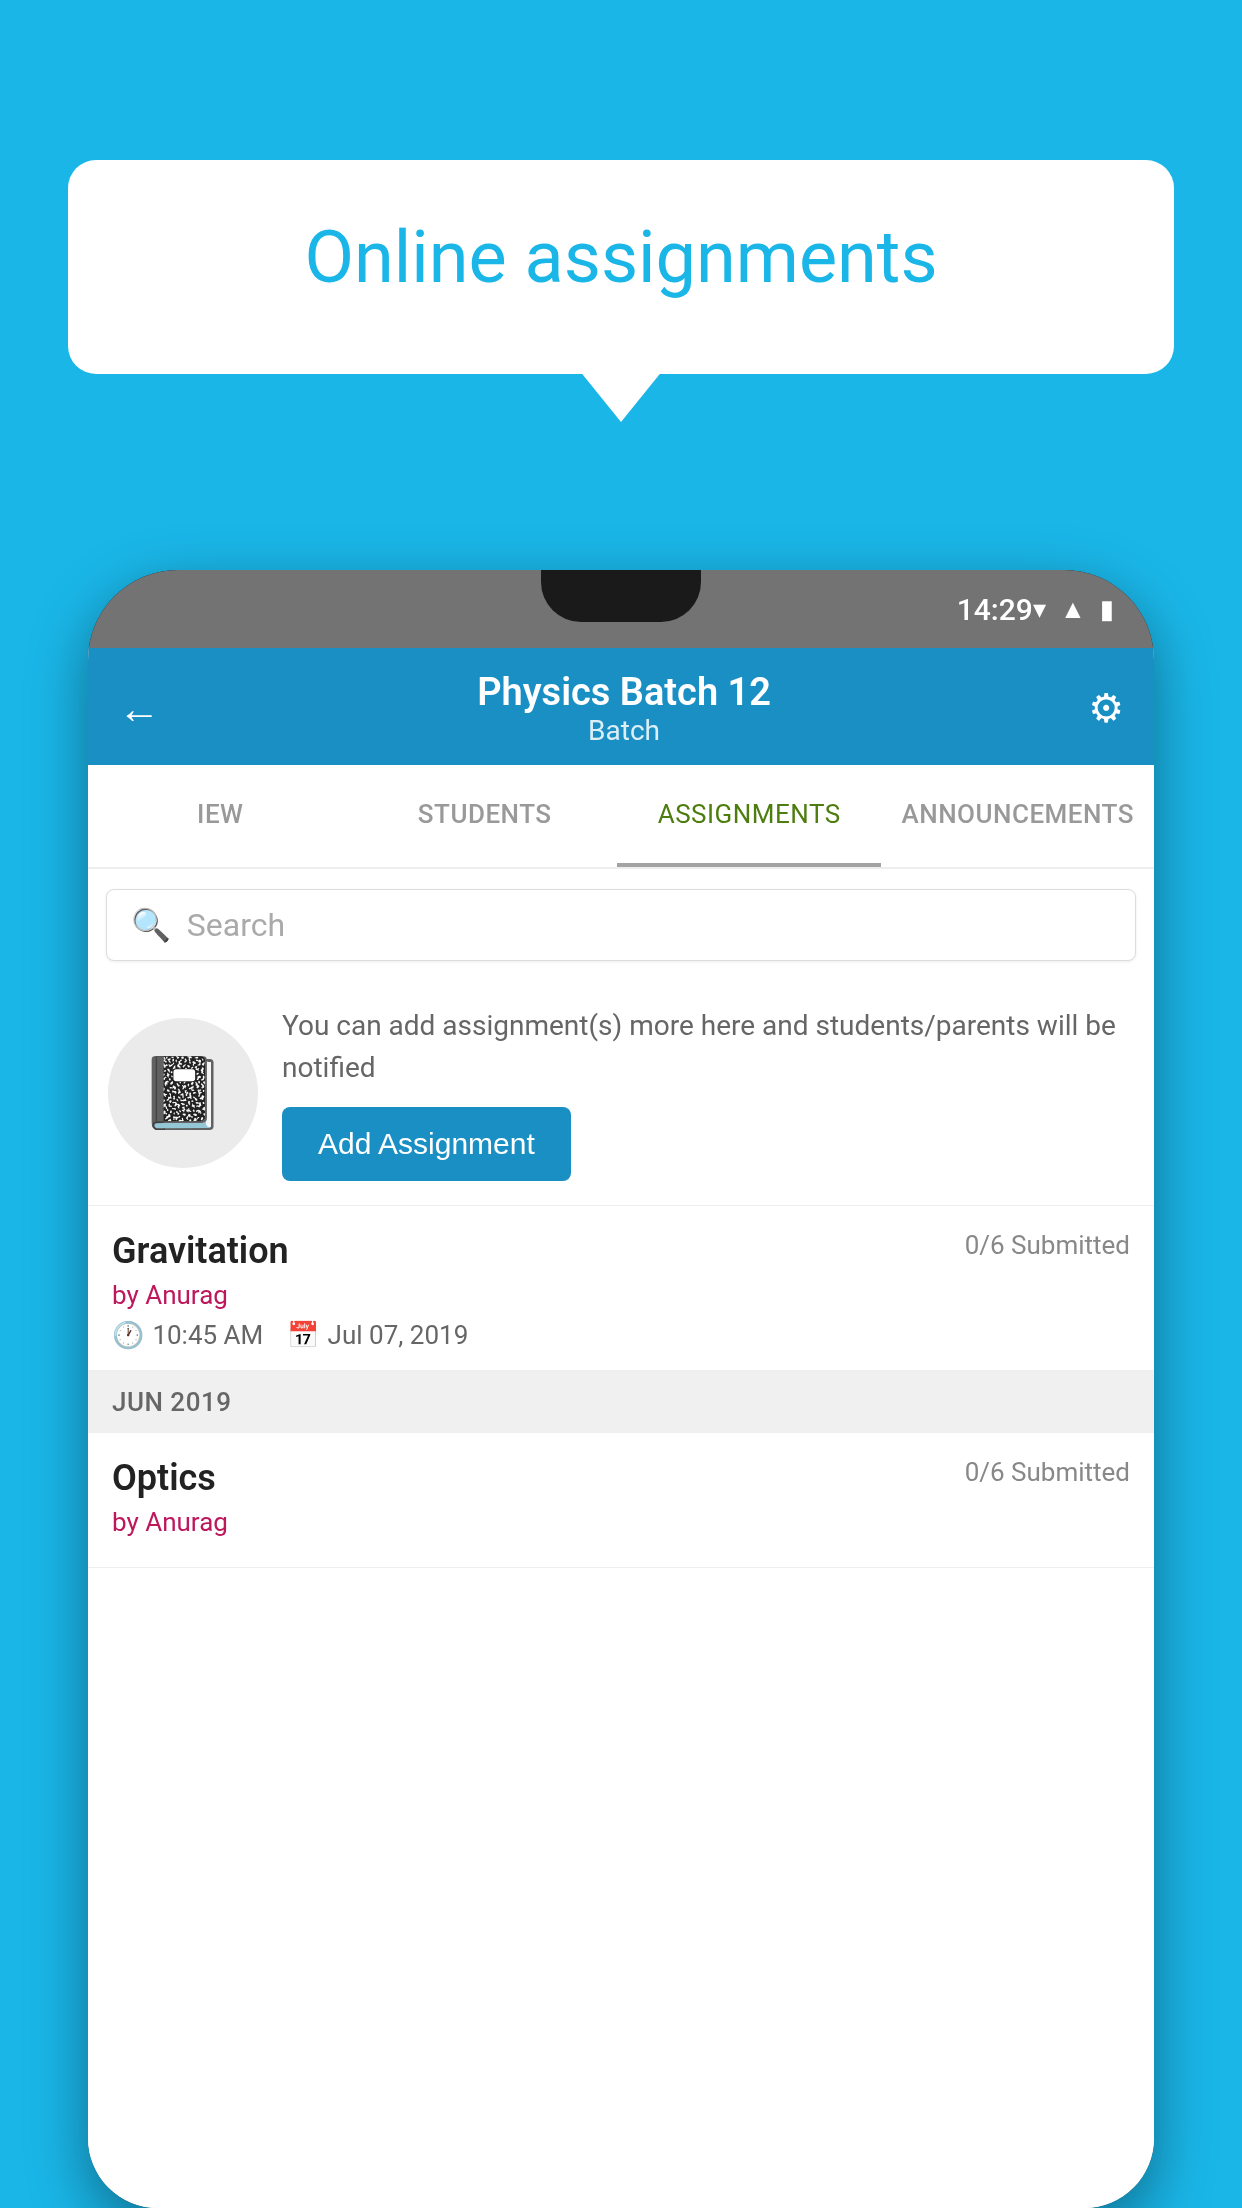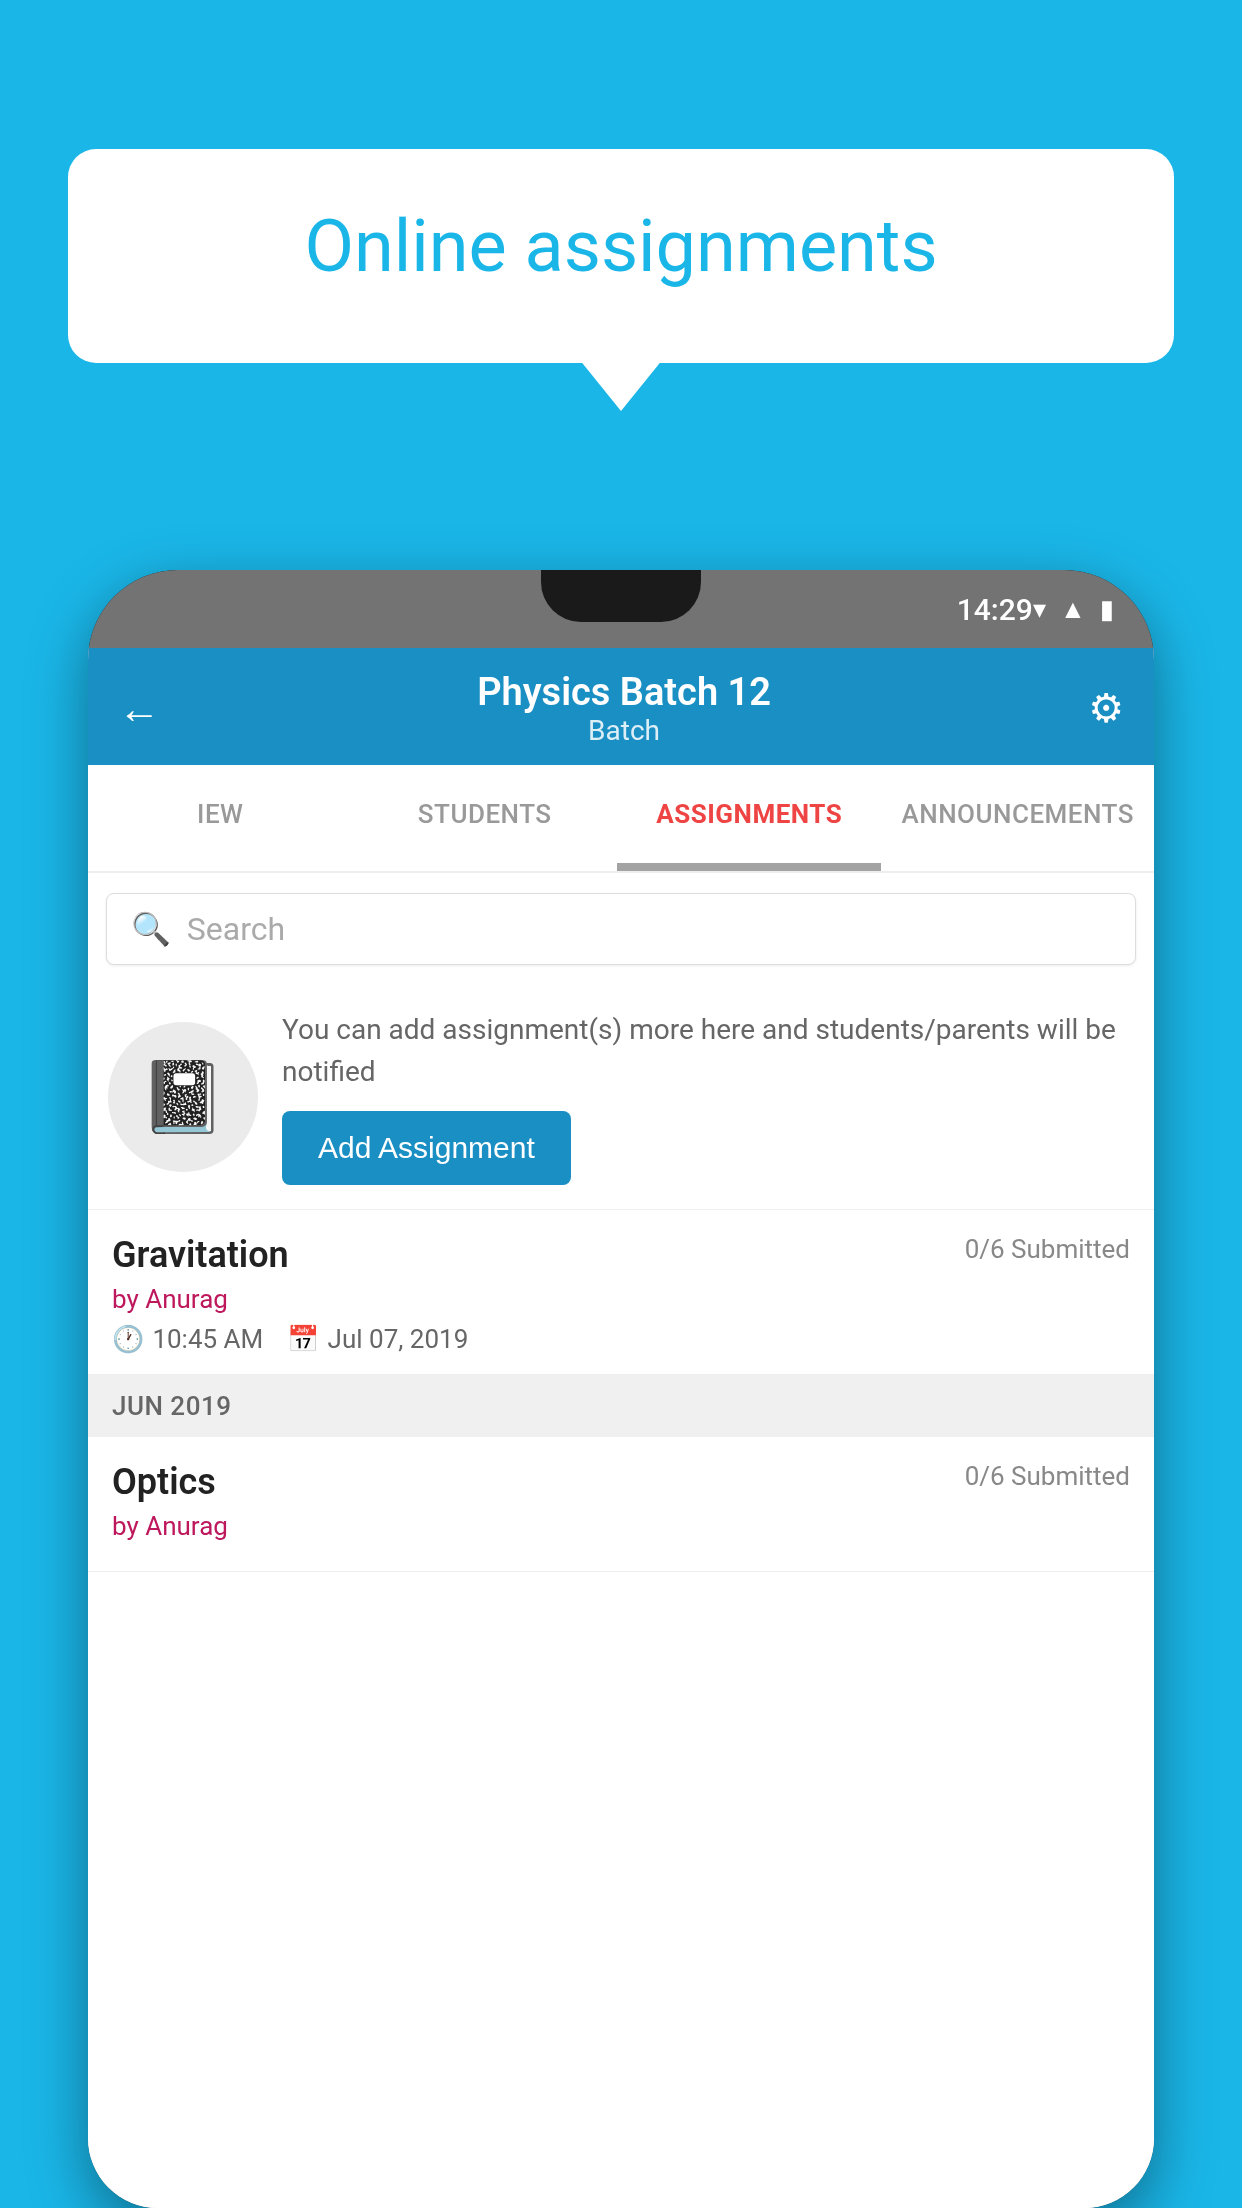--- a/index.html
+++ b/index.html
@@ -8,21 +8,21 @@
       height: 2208px;
       background-color: #1ab6e8;
       font-family: 'Roboto', Arial, sans-serif;
       overflow: hidden;
       position: relative;
     }
 
     
     .speech-bubble-container {
       position: absolute;
-      top: 149px;
+      top: 160px;
       left: 68px;
       right: 68px;
     }
     .speech-bubble {
       background: white;
       border-radius: 28px;
       padding: 55px 60px 55px 60px;
       text-align: center;
       position: relative;
     }
@@ -155,23 +155,23 @@
       padding: 34px 20px;
       font-size: 26px;
       color: #999;
       font-weight: 500;
       cursor: pointer;
       flex: 1;
       text-align: center;
       letter-spacing: 0.5px;
     }
     .tab-item.active {
-      color: #ef4444;
-      border-bottom: 8px solid #a3a3a3;
-      font-weight: 700;
+      color: #4d7c0f;
+      border-bottom: 4px solid #a3a3a3;
+      font-weight: 400;
     }
 
     
     .content-area {
       flex: 1;
       overflow-y: auto;
       background: white;
     }
 
     

